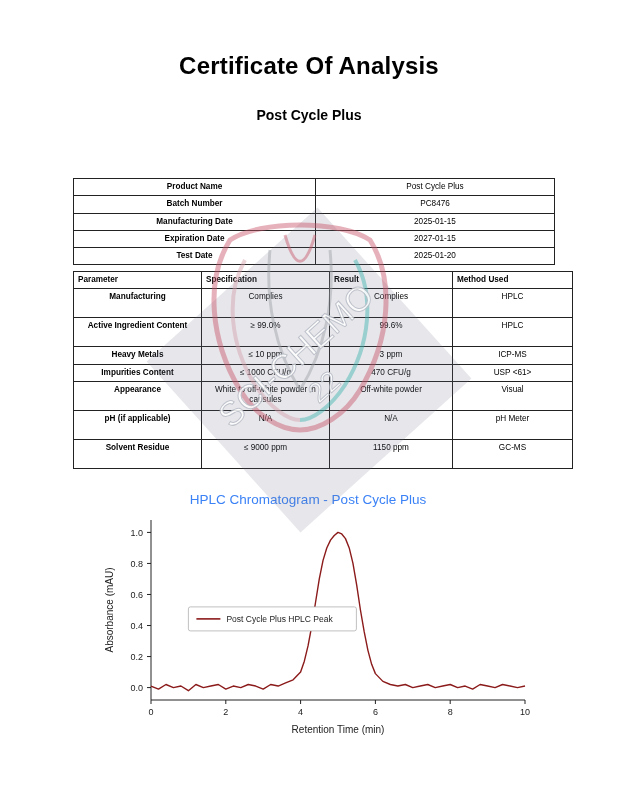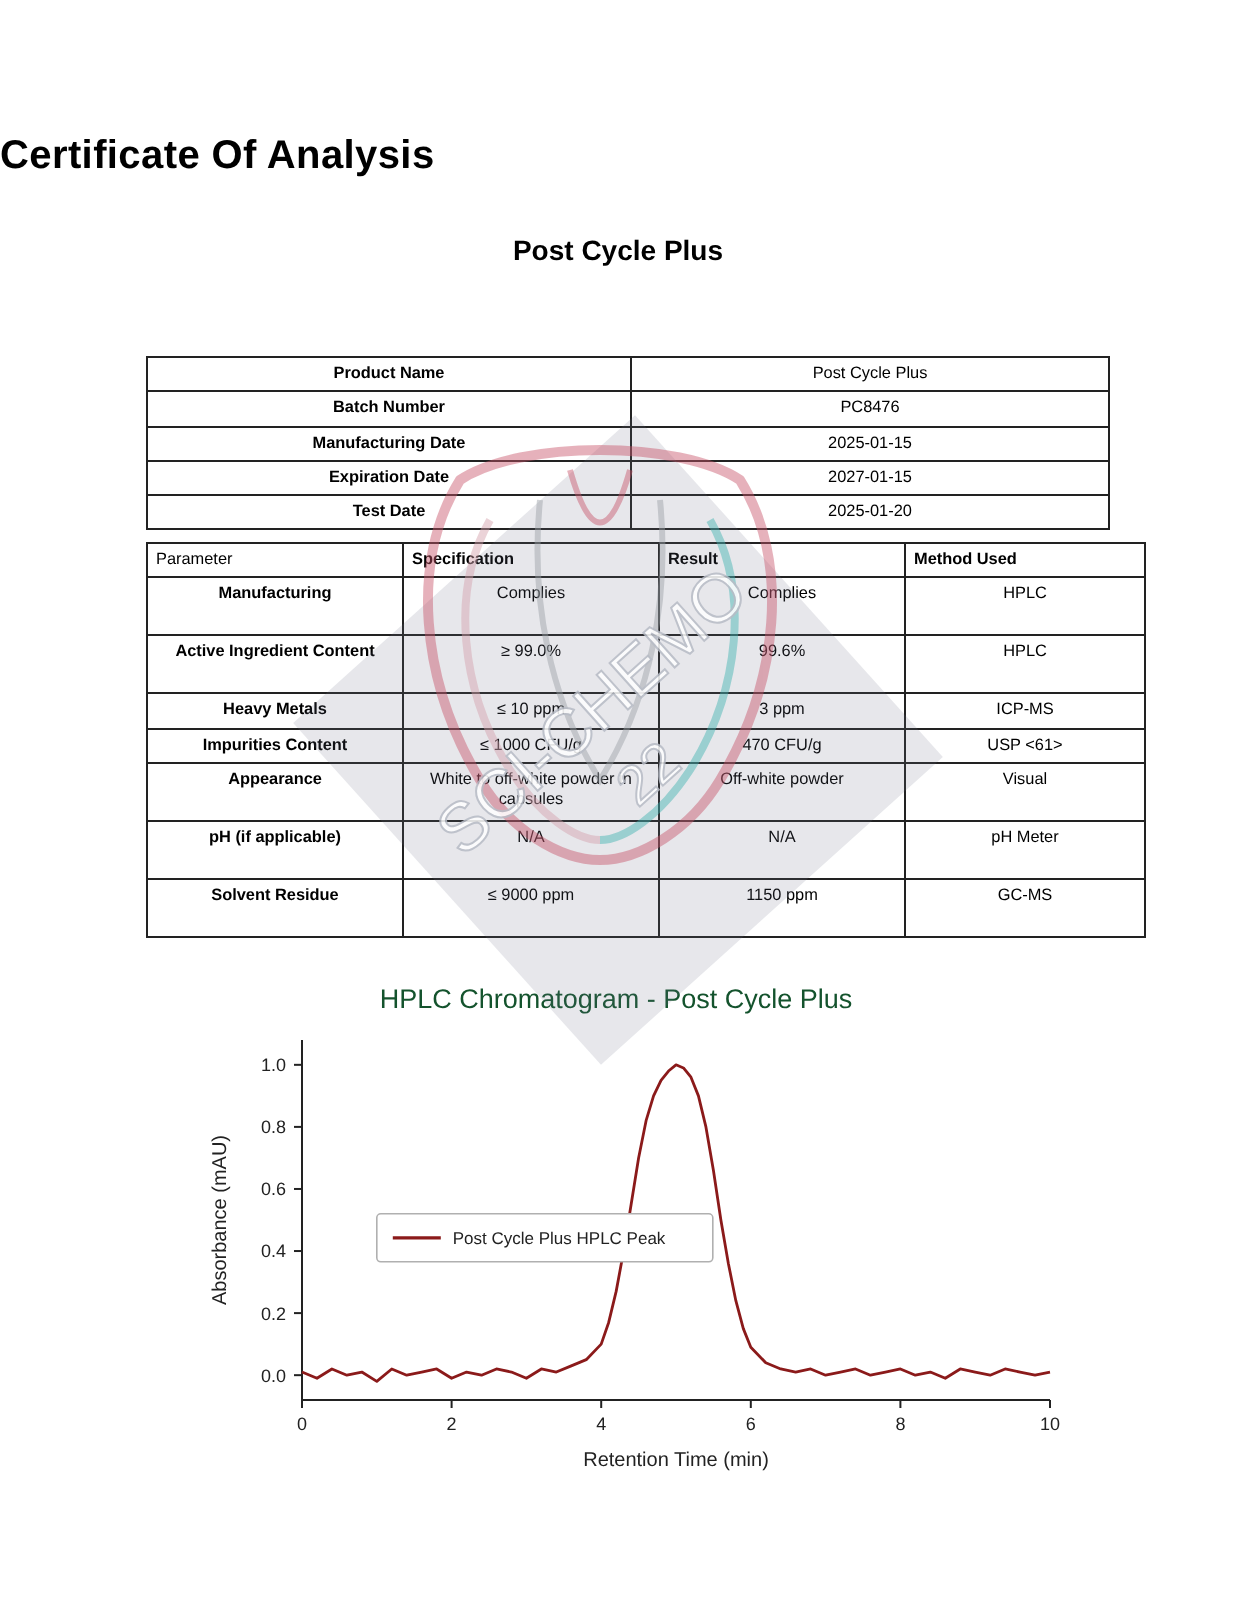--- a/index.html
+++ b/index.html
@@ -28,24 +28,25 @@
     left: 0;
     top: 0;
     width: 618px;
     height: 800px;
     pointer-events: none;
     z-index: 5;
   }
 
   
   .doc-title {
-    font-size: 20px;
+    text-align: center;
+    font-size: 24px;
     font-weight: bold;
     margin: 0;
-    padding-top: 67px;
+    padding-top: 52px;
     letter-spacing: 0.2px;
   }
   .doc-subtitle {
     text-align: center;
     font-size: 14px;
     font-weight: bold;
     margin: 0;
     padding-top: 27px;
   }
 
@@ -74,21 +75,21 @@
     width: 233px;
   }
   .info-table td.value {
     width: 230px;
   }
   .spec-table th {
     font-weight: bold;
     text-align: left;
     font-size: 8.2px;
   }
-  .spec-table .c0 { width: 119px; font-weight: normal; }
+  .spec-table .c0 { width: 119px; font-weight: bold; }
   .spec-table .c1 { width: 119px; }
   .spec-table .c2 { width: 114px; }
   .spec-table .c3 { width: 111px; }
   .spec-table tbody td.c0 { font-weight: bold; }
   .row-tall td { height: 22px; }
 
   
   .chart-area {
     position: absolute;
     left: 73px;
@@ -96,21 +97,21 @@
     width: 470px;
     height: 290px;
   }
   .chart-title {
     position: absolute;
     top: 10px;
     left: 0;
     width: 470px;
     text-align: center;
     font-size: 13.5px;
-    color: #14532d;
+    color: #3b82f6;
   }
   svg { display: block; }
   .axis-label {
     font-size: 10px;
     fill: #222;
     font-family: "Liberation Sans", sans-serif;
   }
   .tick-label {
     font-size: 9px;
     fill: #222;

